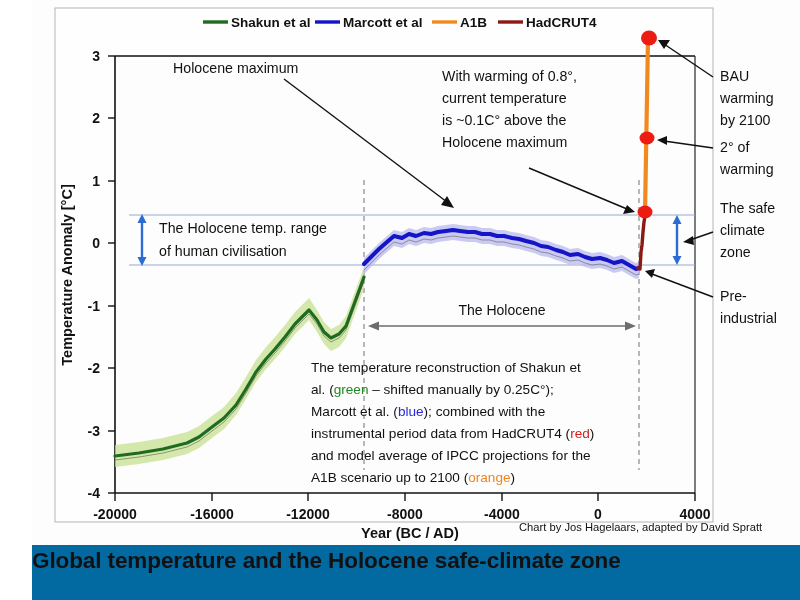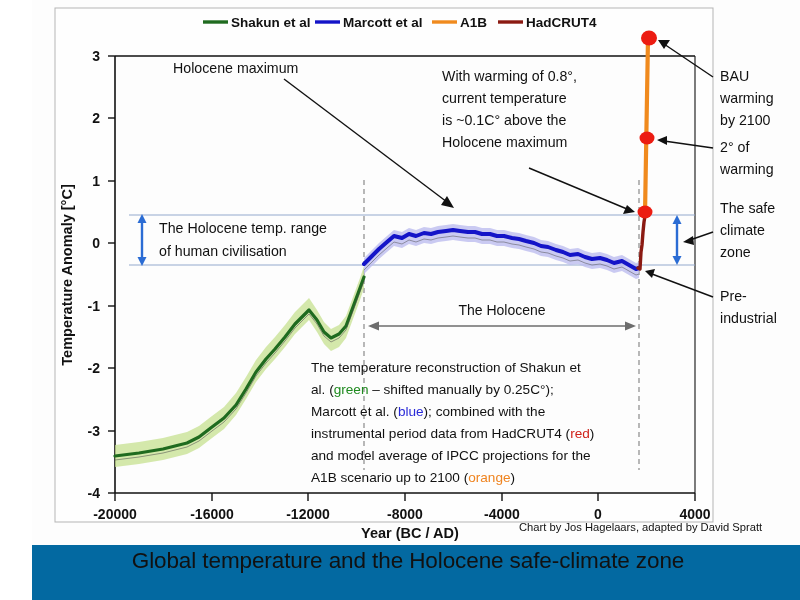--- a/index.html
+++ b/index.html
@@ -2,22 +2,22 @@
 <html><head>
 <meta charset="utf-8">
 <style>
   html,body{margin:0;padding:0;background:#fff;}
   body{width:800px;height:600px;overflow:hidden;
        font-family:"Liberation Sans","DejaVu Sans",sans-serif;
        color:#111;-webkit-font-smoothing:antialiased;}
   #root{position:relative;width:800px;height:600px;background:#0369a1;margin-left:32px;}
   .figure{position:absolute;left:0;top:0;width:800px;height:545px;background:#fdfdfd;}
   svg{display:block;}
-  .ttl{position:absolute;left:0;top:548px;width:752px;text-align:center;
-       font-size:22.5px;font-weight:normal;letter-spacing:-0.1px;color:#111;}
+  .ttl{position:absolute;left:0;top:548px;width:752px;
+       font-size:22.5px;font-weight:bold;letter-spacing:-0.1px;color:#111;}
   text{font-family:"Liberation Sans","DejaVu Sans",sans-serif;fill:#111;}
   .legtxt{font-size:13.5px;font-weight:bold;}
   .tick{font-size:14px;font-weight:bold;}
   .axlab{font-size:14.5px;font-weight:bold;}
   .anno{font-size:14.2px;}
   .cap{font-size:13.6px;}
   .credit{font-size:11.2px;}
   .holo{font-size:14px;}
 </style>
 </head>

